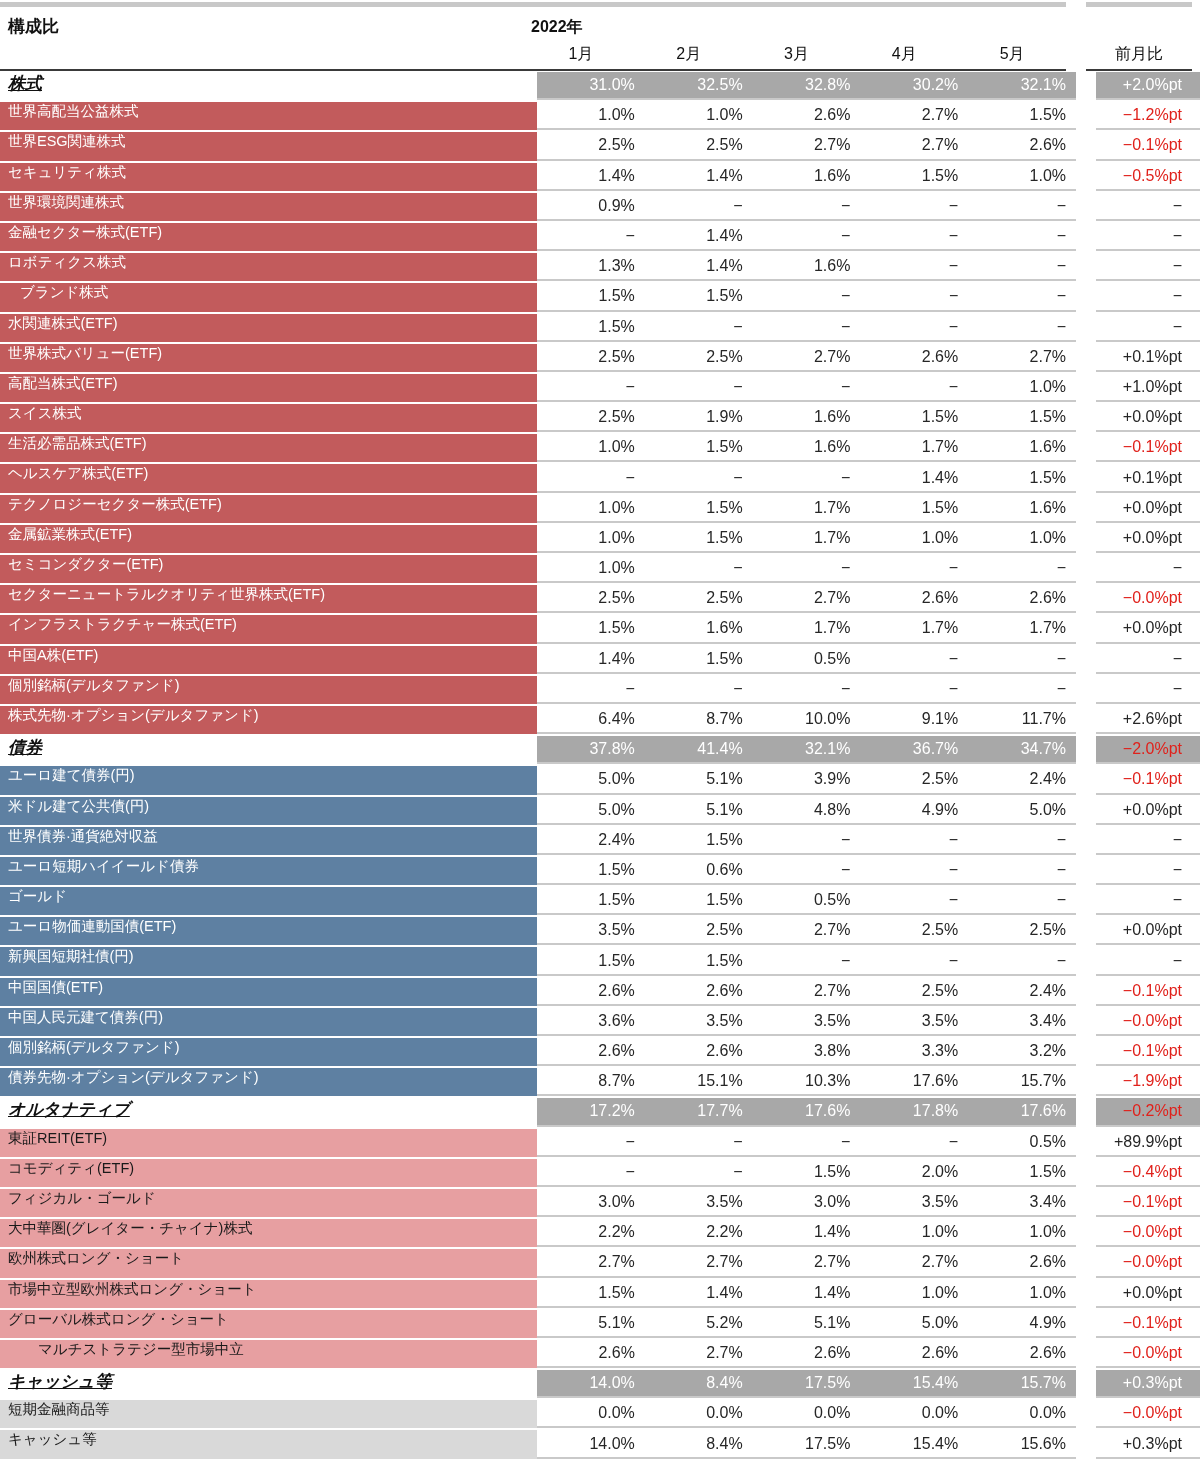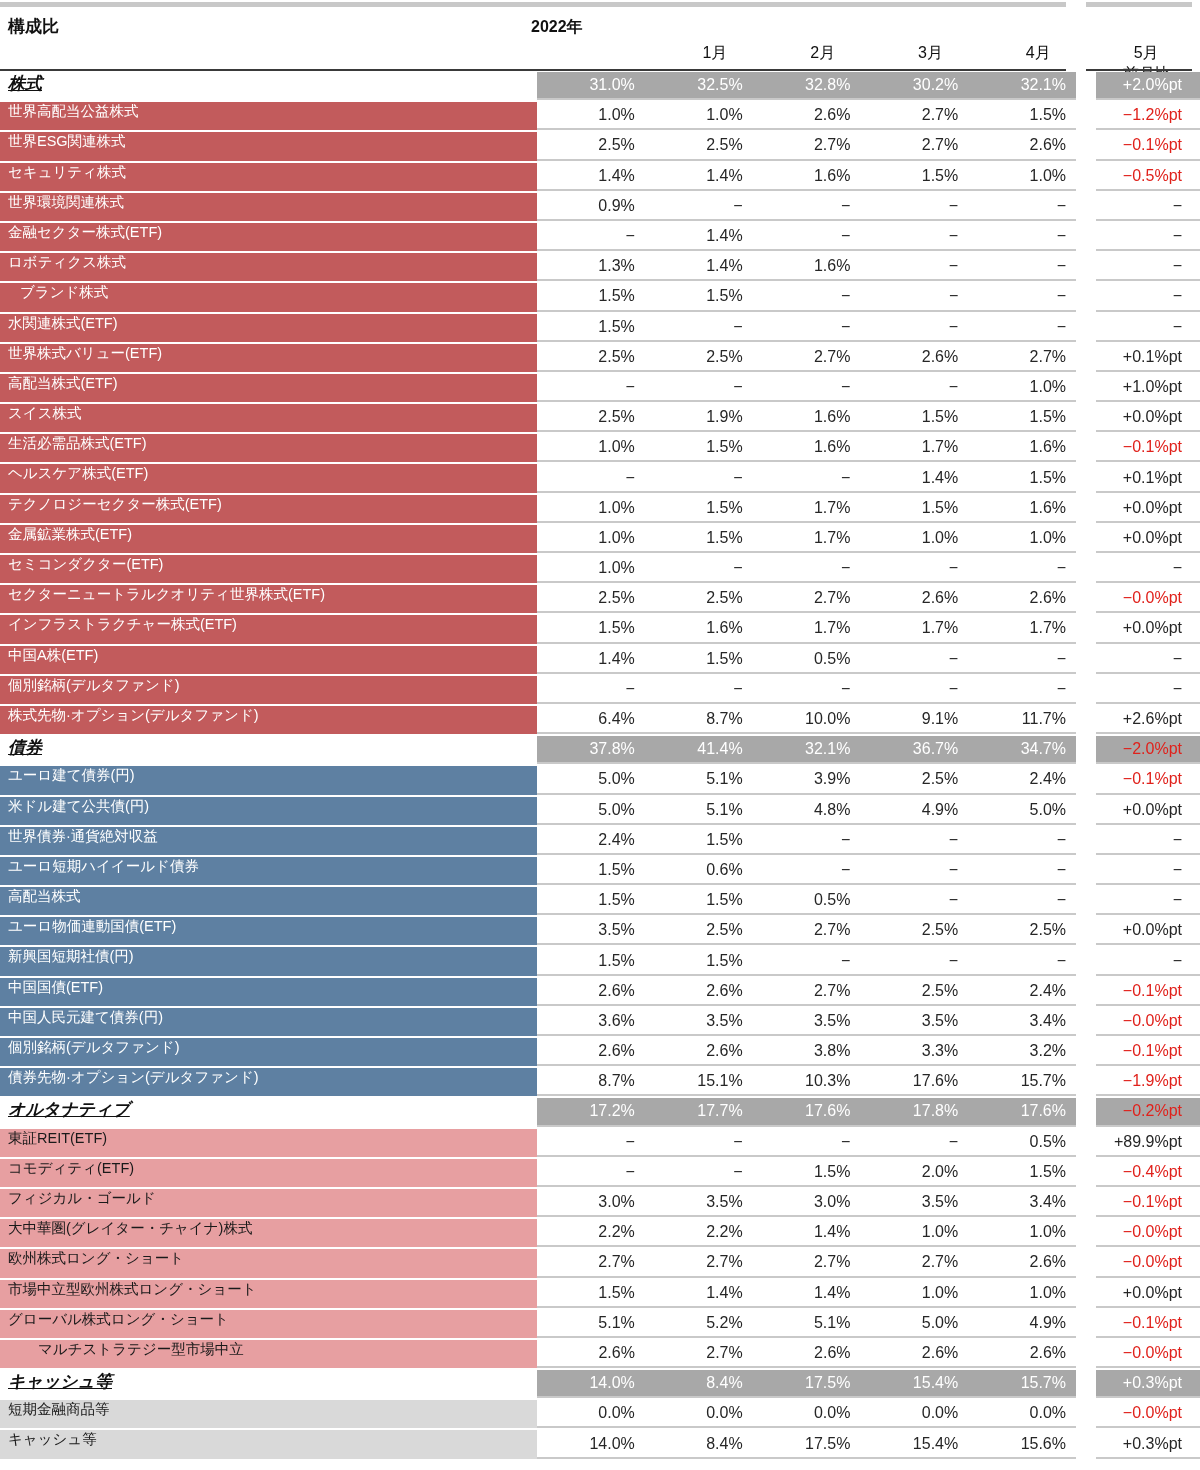--- a/index.html
+++ b/index.html
@@ -9,21 +9,21 @@
   }
   .strips{display:flex;margin-top:2px;height:5px;}
   .strip-left{width:1066px;background:#C8C8C8;}
   .strip-gap{width:20px;}
   .strip-right{width:106px;background:#C8C8C8;}
 
   .hrow1{position:relative;height:36px;}
   .table-title{position:absolute;left:8px;top:8px;font-size:17px;font-weight:bold;color:#111;}
   .year-label{position:absolute;left:531px;top:10px;font-size:16px;font-weight:bold;color:#111;}
 
-  .hrow2{display:flex;height:26px;align-items:flex-end;padding-bottom:10px;box-sizing:border-box;flex-direction:column;}
+  .hrow2{display:flex;height:26px;align-items:flex-end;padding-bottom:4px;box-sizing:border-box;}
   .hspacer{width:527px;}
   .mcols{width:539px;display:flex;}
   .mcol{width:107.8px;text-align:center;font-size:16px;color:#111;}
   .hgap{width:20px;}
   .momh{width:106px;text-align:center;font-size:16px;color:#111;}
 
   .darkline{display:flex;height:2px;}
   .dl1{width:1066px;background:#3A3A3A;}
   .dlg{width:20px;}
   .dl2{width:106px;background:#3A3A3A;}
@@ -403,21 +403,21 @@
           <div class="vc">1.5%</div>
           <div class="vc">0.6%</div>
           <div class="vc">−</div>
           <div class="vc">−</div>
           <div class="vc">−</div>
         </div>
         <div class="gapc"></div>
         <div class="mom">−</div>
       </div>
       <div class="row">
-        <div class="lab" style="background: rgb(94, 128, 162); color: rgb(255, 255, 255);">高配当株式</div>
+        <div class="lab" style="background: rgb(94, 128, 162); color: rgb(255, 255, 255);">ゴールド</div>
         <div class="vals">
           <div class="vc">1.5%</div>
           <div class="vc">1.5%</div>
           <div class="vc">0.5%</div>
           <div class="vc">−</div>
           <div class="vc">−</div>
         </div>
         <div class="gapc"></div>
         <div class="mom">−</div>
       </div>

